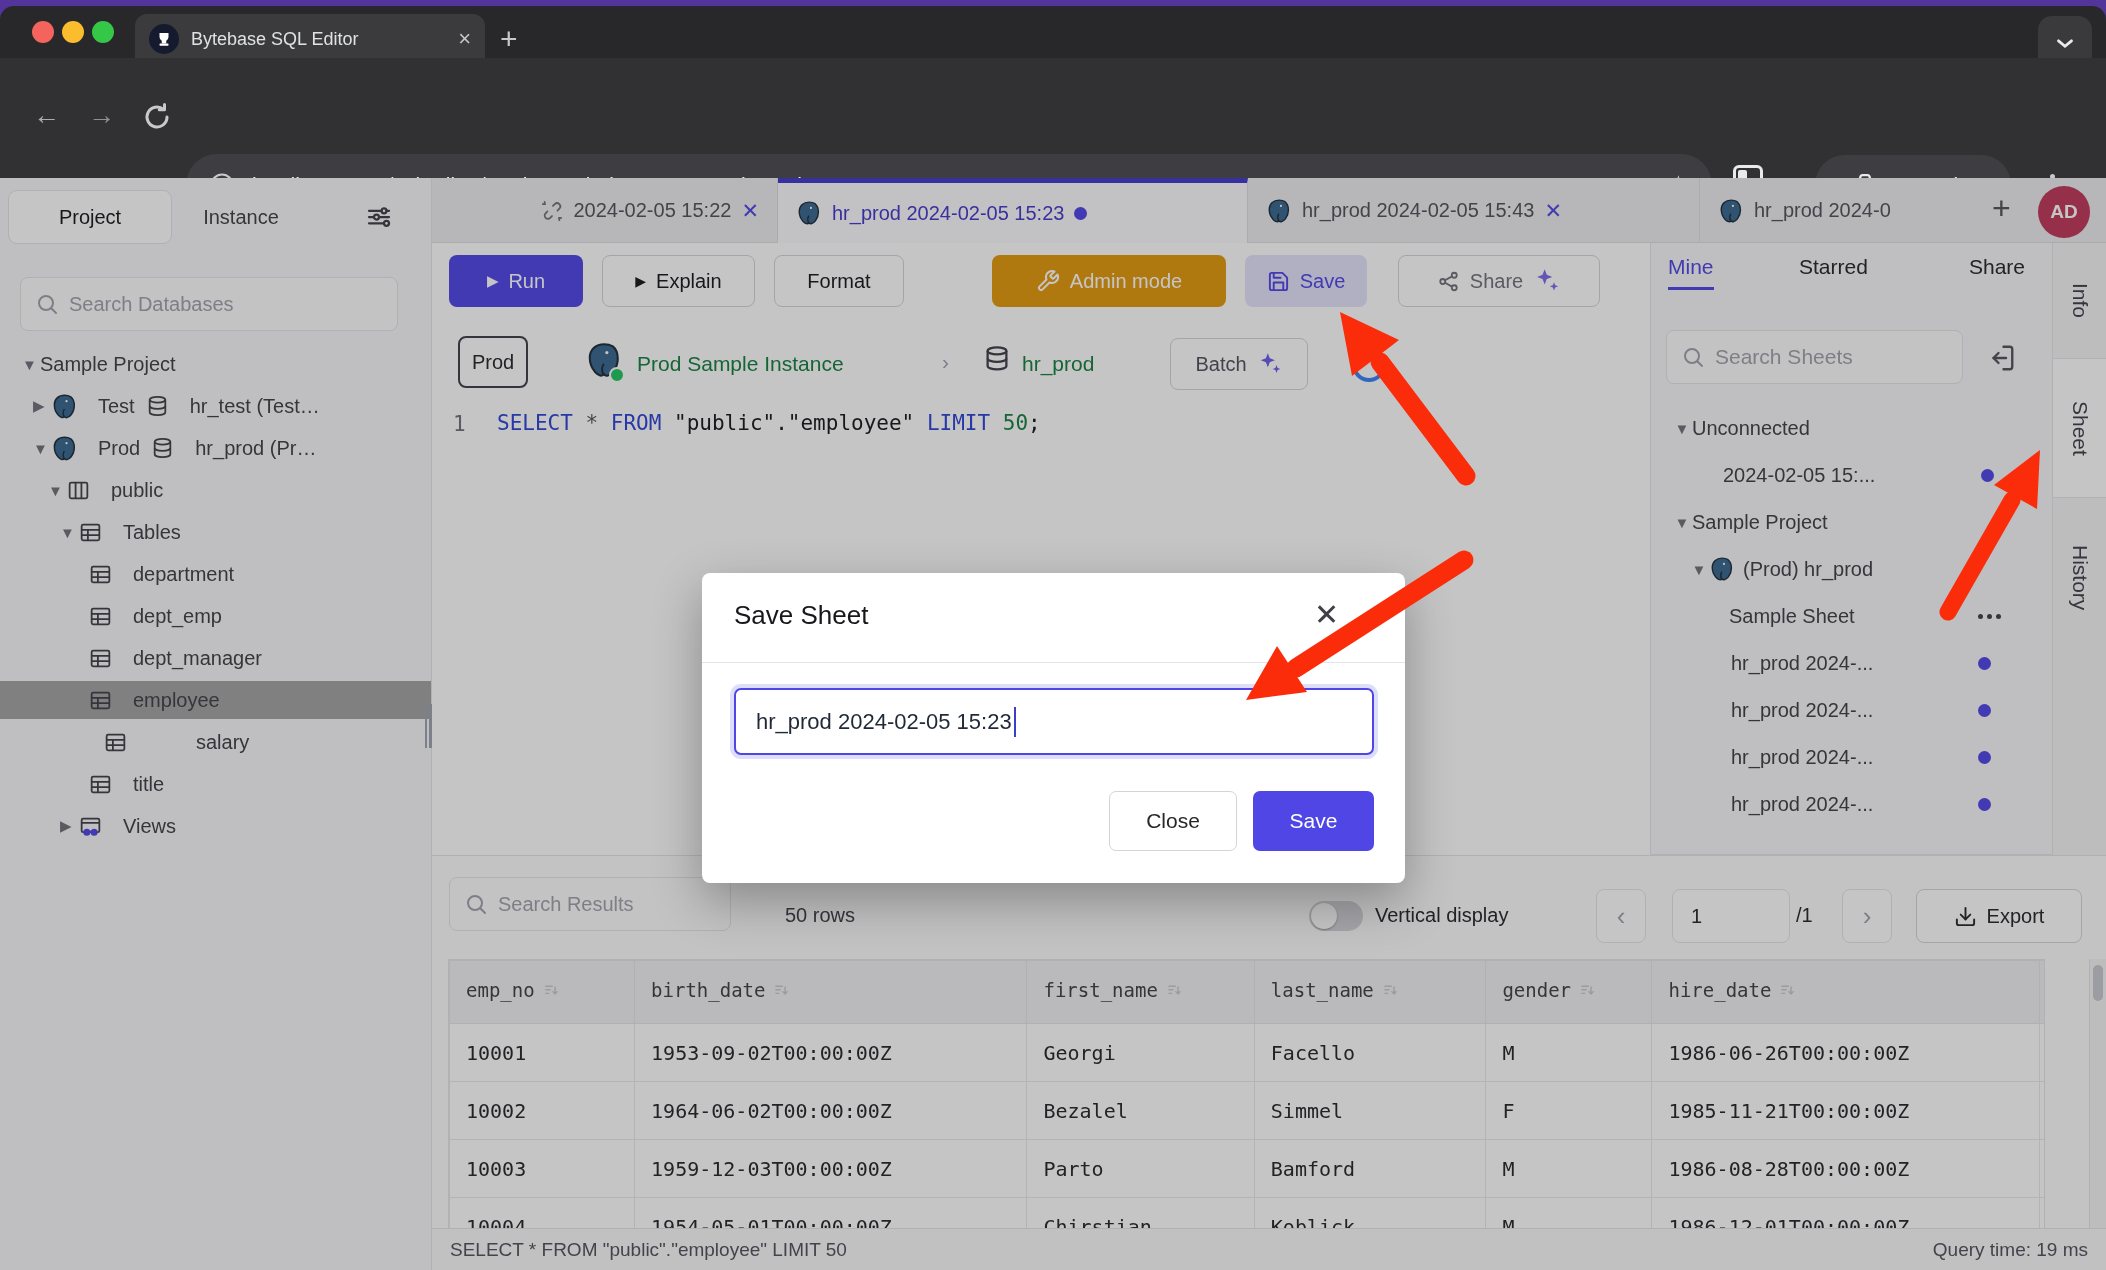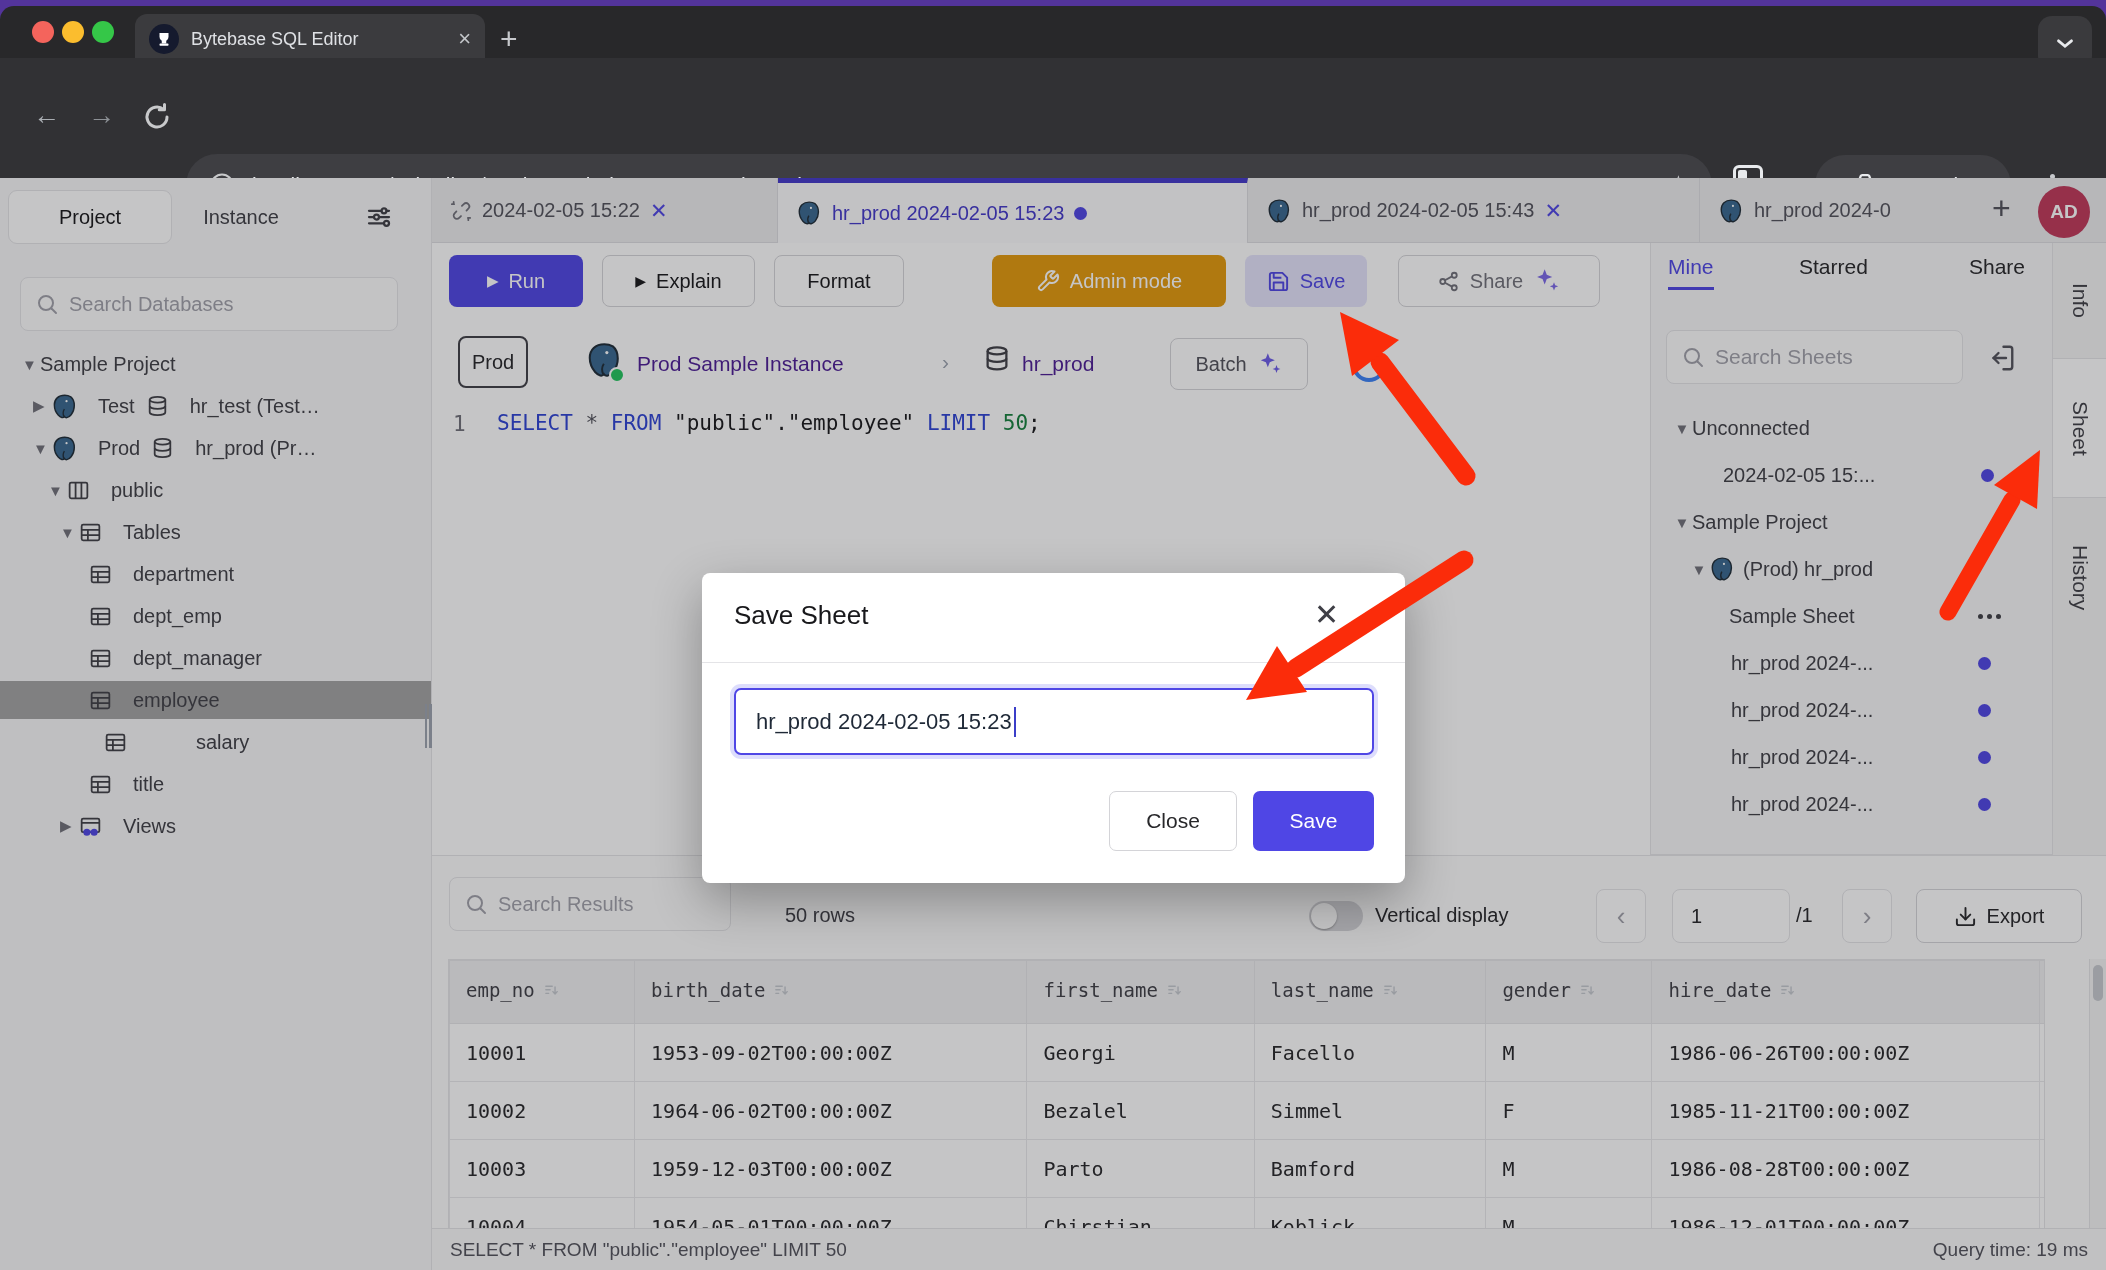--- a/index.html
+++ b/index.html
@@ -54,21 +54,21 @@
   
   .btn{position:absolute;top:77px;height:52px;border-radius:8px;display:flex;align-items:center;justify-content:center;gap:10px;
        font-size:20px;box-sizing:border-box;background:#FFF;border:1px solid #D4D4D8;color:#18181B;}
   .btn.primary{background:#4F46E5;border:none;color:#FFF;}
   .btn.admin{background:#E39A0C;border:none;color:#FFF;}
   .btn.savelt{background:#E4E3FB;border:none;color:#4F46E5;}
   .btn.sharebtn{color:#71717A;}
   
   .chip{position:absolute;display:flex;align-items:center;justify-content:center;border:2px solid #3F3F46;border-radius:8px;
         font-size:20px;color:#27272A;box-sizing:border-box;}
-  .bc-text{position:absolute;font-size:21px;color:#4c1d95;white-space:nowrap;}
+  .bc-text{position:absolute;font-size:21px;color:#15803d;white-space:nowrap;}
   .blue-ring{position:absolute;width:34px;height:34px;border:4px solid #3B82F6;border-radius:50%;box-sizing:border-box;}
   
   .code{position:absolute;font-family:"DejaVu Sans Mono",monospace;font-size:21px;white-space:pre;}
   .kw{color:#2E43D4;} .pun{color:#52525B;} .idn{color:#18181B;} .num{color:#15803D;}
   
   .rsb{position:absolute;top:65px;left:1650px;width:402px;height:612px;background:#F7F7F8;border-left:1px solid #E4E4E7;border-bottom:1px solid #E4E4E7;box-sizing:border-box;text-align:center;}
   .rtab{position:absolute;top:12px;font-size:21px;color:#27272A;}
   .rtab.on{color:#4F46E5;border-bottom:3px solid #4F46E5;padding-bottom:8px;}
   .rrow{position:absolute;left:0;width:400px;height:36px;display:flex;align-items:center;font-size:20px;color:#3F3F46;white-space:nowrap;overflow:hidden;}
   .rrow .car{color:#71717A;font-size:15px;width:20px;flex:none;}
@@ -330,21 +330,21 @@
           </span>
         <span>Views</span>
       </div>
       <div class="grip">
           <i></i>
           <i></i>
         </div>
     </div>
 
     <div class="tstrip">
-      <div class="stab" style="left:0;width:346px;">
+      <div class="stab" style="left:0;width:346px;justify-content:flex-end;">
         <svg class="ic" width="22" height="22" viewBox="0 0 24 24" fill="none" stroke="#71717A" stroke-width="1.9" stroke-linecap="round">
             <path d="M9 16.5l-2 2a3.5 3.5 0 0 1-5-5l2-2" transform="translate(3 1)"></path>
             <path d="M12 4.5l2-2a3.5 3.5 0 0 1 5 5l-2 2" transform="translate(1 2)"></path>
             <path d="M4 2v2.5M2 4.5h2.5M20 22v-2.5M22 19.5h-2.5"></path>
           </svg>
         <span>2024-02-05 15:22</span>
         <span class="xin">✕</span>
       </div>
       <div class="stab active" style="left:346px;width:470px;">
         <svg class="ic" width="26" height="26" viewBox="0 0 24 24">

